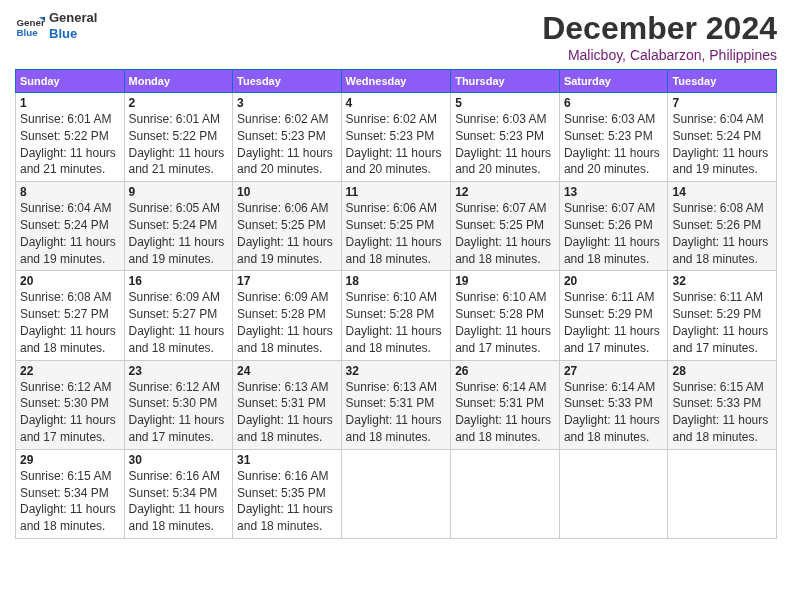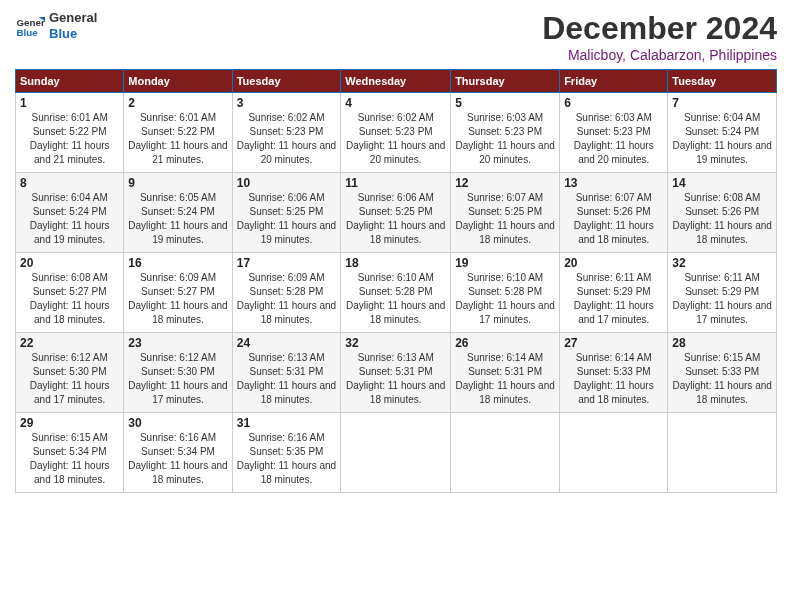--- a/index.html
+++ b/index.html
@@ -50,21 +50,21 @@
     .location {
       font-size: 14px;
       color: #701a75;
     }
     .calendar {
       width: 100%;
       border-collapse: collapse;
       font-size: 9.5px;
     }
     .calendar th {
-      background: #7f1d1d;
+      background: #8b5cf6;
       color: #fff;
       padding: 5px 4px;
       text-align: left;
       font-size: 11px;
       font-weight: bold;
       border: 1px solid #1a6abf;
     }
     .calendar td {
       border: 1px solid #ccc;
       padding: 3px 4px;
@@ -77,24 +77,23 @@
       background: #f5f5f5;
     }
     .day-num {
       font-size: 12px;
       font-weight: bold;
       color: #222;
       display: block;
       margin-bottom: 1px;
     }
     .day-info {
-      font-size: 10px;
+      font-size: 12px;
       color: #333;
       line-height: 1.4;
-      text-align: center;
     }
     .empty-cell {
       background: #fff !important;
     }
   </style>
 </head>
 <body>
 
 <div class="page">
   <div class="header">
@@ -117,21 +116,21 @@
   </div>
 
   <table class="calendar">
     <thead>
       <tr>
       <th>Sunday</th>
           <th>Monday</th>
           <th>Tuesday</th>
           <th>Wednesday</th>
           <th>Thursday</th>
-          <th>Friday</th>
+          <th>Saturday</th>
           <th>Tuesday</th>
         </tr>
     </thead>
     <tbody id="calendar-body">
     <tr>
           <td>
         <span class="day-num">1</span>
         <div class="day-info">
           <span>Sunrise: 6:01 AM</span><br>
           <span>Sunset: 5:22 PM</span><br>

